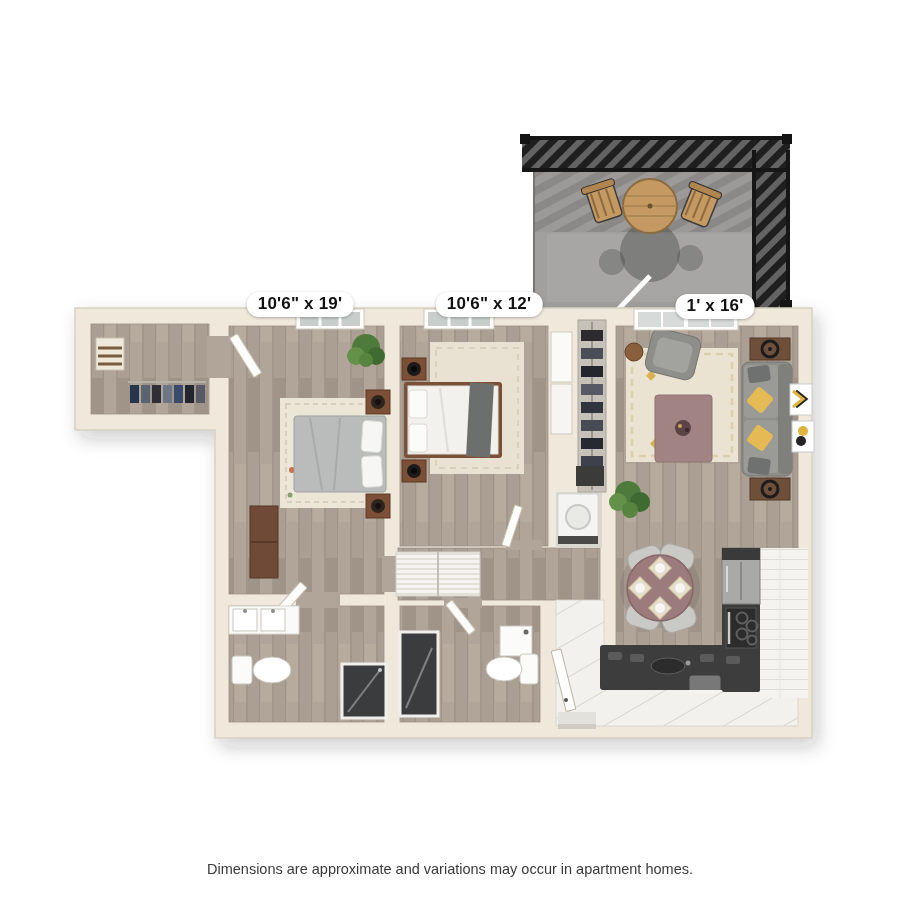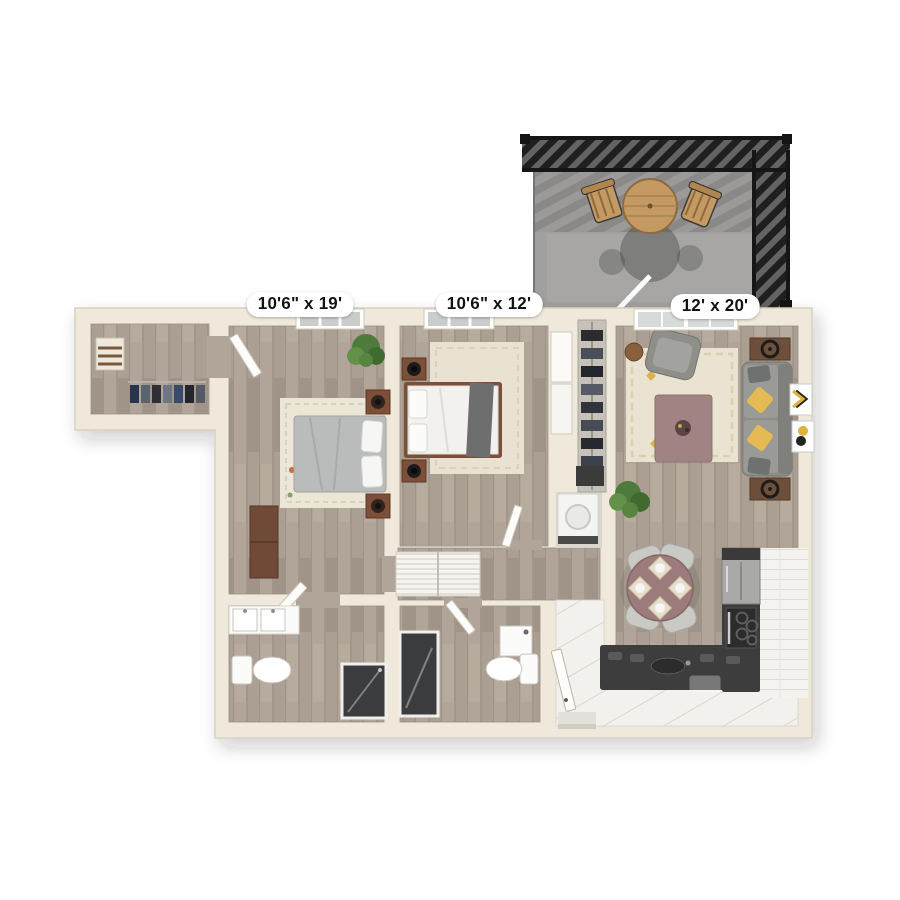--- a/index.html
+++ b/index.html
@@ -390,16 +390,17 @@
       <rect x="638" y="312" width="96" height="15" fill="#d6dbd9"></rect>
       <line x1="686" y1="312" x2="686" y2="327" stroke="#ffffff" stroke-width="4"></line>
       <line x1="662" y1="312" x2="662" y2="327" stroke="#ffffff" stroke-width="2"></line>
       <line x1="710" y1="312" x2="710" y2="327" stroke="#ffffff" stroke-width="2"></line>
     </g>
   </g>
 </svg>
 
 <div class="dim-label" style="left:300px;top:292px;">10'6" x 19'</div>
 <div class="dim-label" style="left:489px;top:292px;">10'6" x 12'</div>
-<div class="dim-label" style="left:715px;top:294px;">12' x 20'</div>
-
+<div class="dim-label" style="left:715px;top:294px;">1' x 16'</div>
+
+<div class="disclaimer">Dimensions are approximate and variations may occur in apartment homes.</div>
 
 </div>
 
 </body></html>

